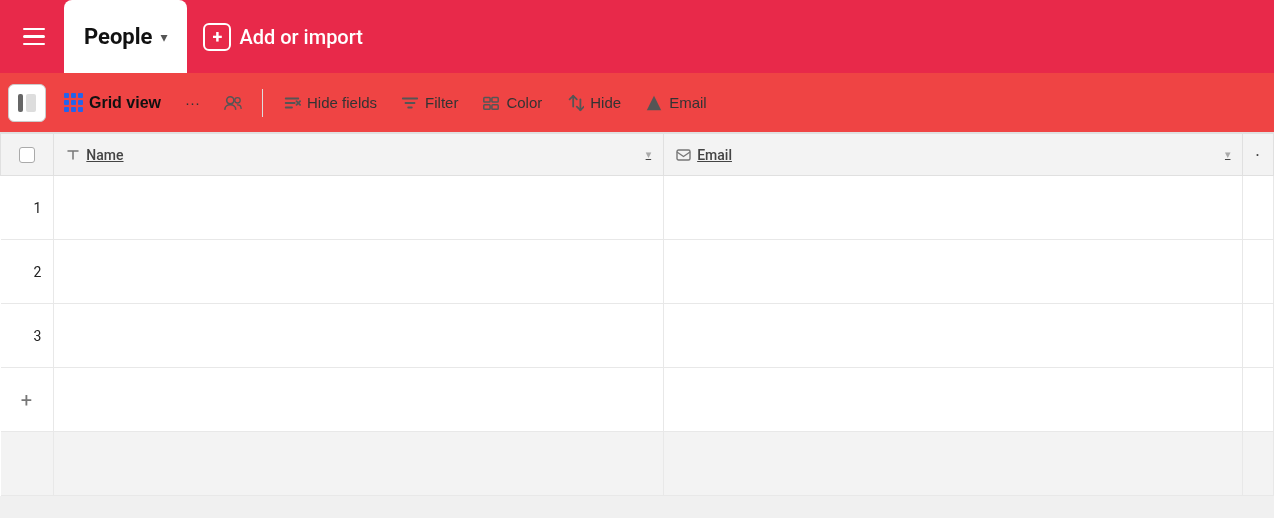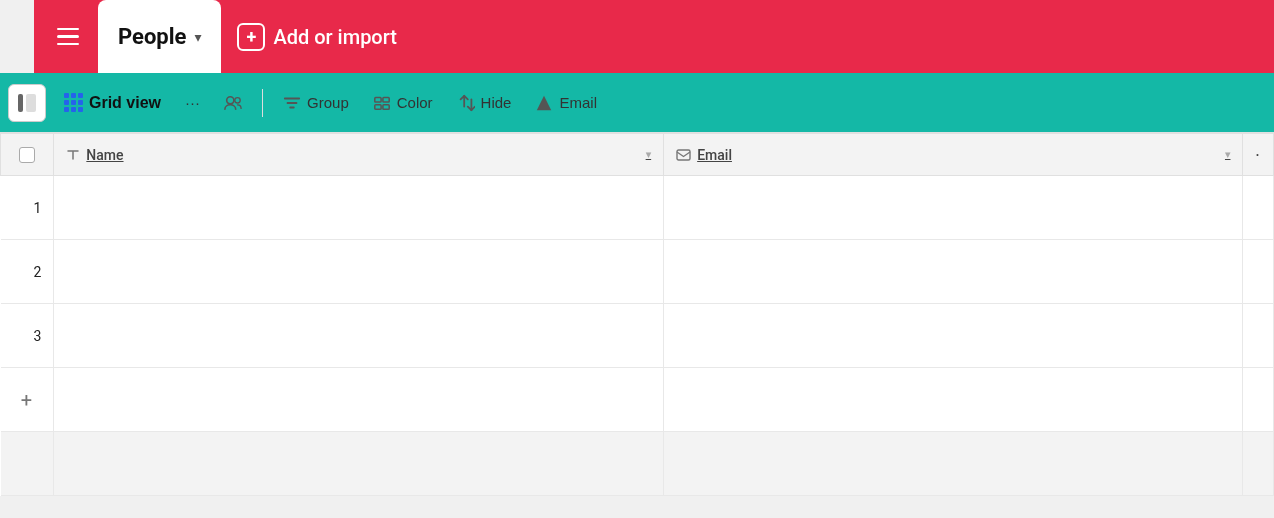--- a/index.html
+++ b/index.html
@@ -6,21 +6,20 @@
     body { font-family: -apple-system, BlinkMacSystemFont, 'Segoe UI', Roboto, sans-serif; background: #f0f0f0; overflow: hidden; }
 
     
     .top-bar {
       background: #e8294a;
       height: 73px;
       display: flex;
       align-items: center;
       padding: 0 12px;
       gap: 0;
-      margin-left: 34px;
     }
     .menu-btn {
       width: 44px;
       height: 44px;
       display: flex;
       align-items: center;
       justify-content: center;
       cursor: pointer;
       color: white;
       flex-shrink: 0;
@@ -79,21 +78,21 @@
       flex-shrink: 0;
     }
     .add-import-label {
       font-size: 20px;
       font-weight: 500;
       color: #ffffff;
     }
 
     
     .toolbar {
-      background: #14b8a6;
+      background: #ef4444;
       height: 60px;
       display: flex;
       align-items: center;
       padding: 0 8px;
       gap: 4px;
       border-bottom: 1px solid #e0e0e0;
     }
     .toolbar-btn {
       display: flex;
       align-items: center;
@@ -309,26 +308,34 @@
     <svg width="18" height="18" viewBox="0 0 20 20" fill="none">
       <circle cx="7" cy="7" r="4" stroke="#555" stroke-width="1.8"></circle>
       <circle cx="15" cy="7" r="3" stroke="#555" stroke-width="1.5"></circle>
       <path d="M1 17c0-3 2.7-5 6-5s6 2 6 5" stroke="#555" stroke-width="1.8" stroke-linecap="round"></path>
       <path d="M15 12c2 0 4 1.5 4 4" stroke="#555" stroke-width="1.5" stroke-linecap="round"></path>
     </svg>
   </button>
 
   <div class="divider-v"></div>
 
+  <button class="toolbar-btn">
+    <svg width="18" height="18" viewBox="0 0 20 20" fill="none">
+      <path d="M3 5h14M3 10h10M3 15h7" stroke="#555" stroke-width="2" stroke-linecap="round"></path>
+      <line x1="15" y1="8" x2="19" y2="12" stroke="#555" stroke-width="2" stroke-linecap="round"></line>
+      <line x1="19" y1="8" x2="15" y2="12" stroke="#555" stroke-width="2" stroke-linecap="round"></line>
+    </svg>
+    <span>Hide fields</span>
+  </button>
 
   <button class="toolbar-btn">
     <svg width="18" height="18" viewBox="0 0 20 20" fill="none">
       <path d="M2 5h16M5 10h10M8 15h4" stroke="#555" stroke-width="2" stroke-linecap="round"></path>
     </svg>
-    <span>Group</span>
+    <span>Filter</span>
   </button>
 
   <button class="toolbar-btn">
     <svg width="18" height="18" viewBox="0 0 20 20" fill="none">
       <rect x="2" y="4" width="7" height="5" rx="1" stroke="#555" stroke-width="1.7"></rect>
       <rect x="11" y="4" width="7" height="5" rx="1" stroke="#555" stroke-width="1.7"></rect>
       <rect x="2" y="12" width="7" height="5" rx="1" stroke="#555" stroke-width="1.7"></rect>
       <rect x="11" y="12" width="7" height="5" rx="1" stroke="#555" stroke-width="1.7"></rect>
     </svg>
     <span>Color</span>

